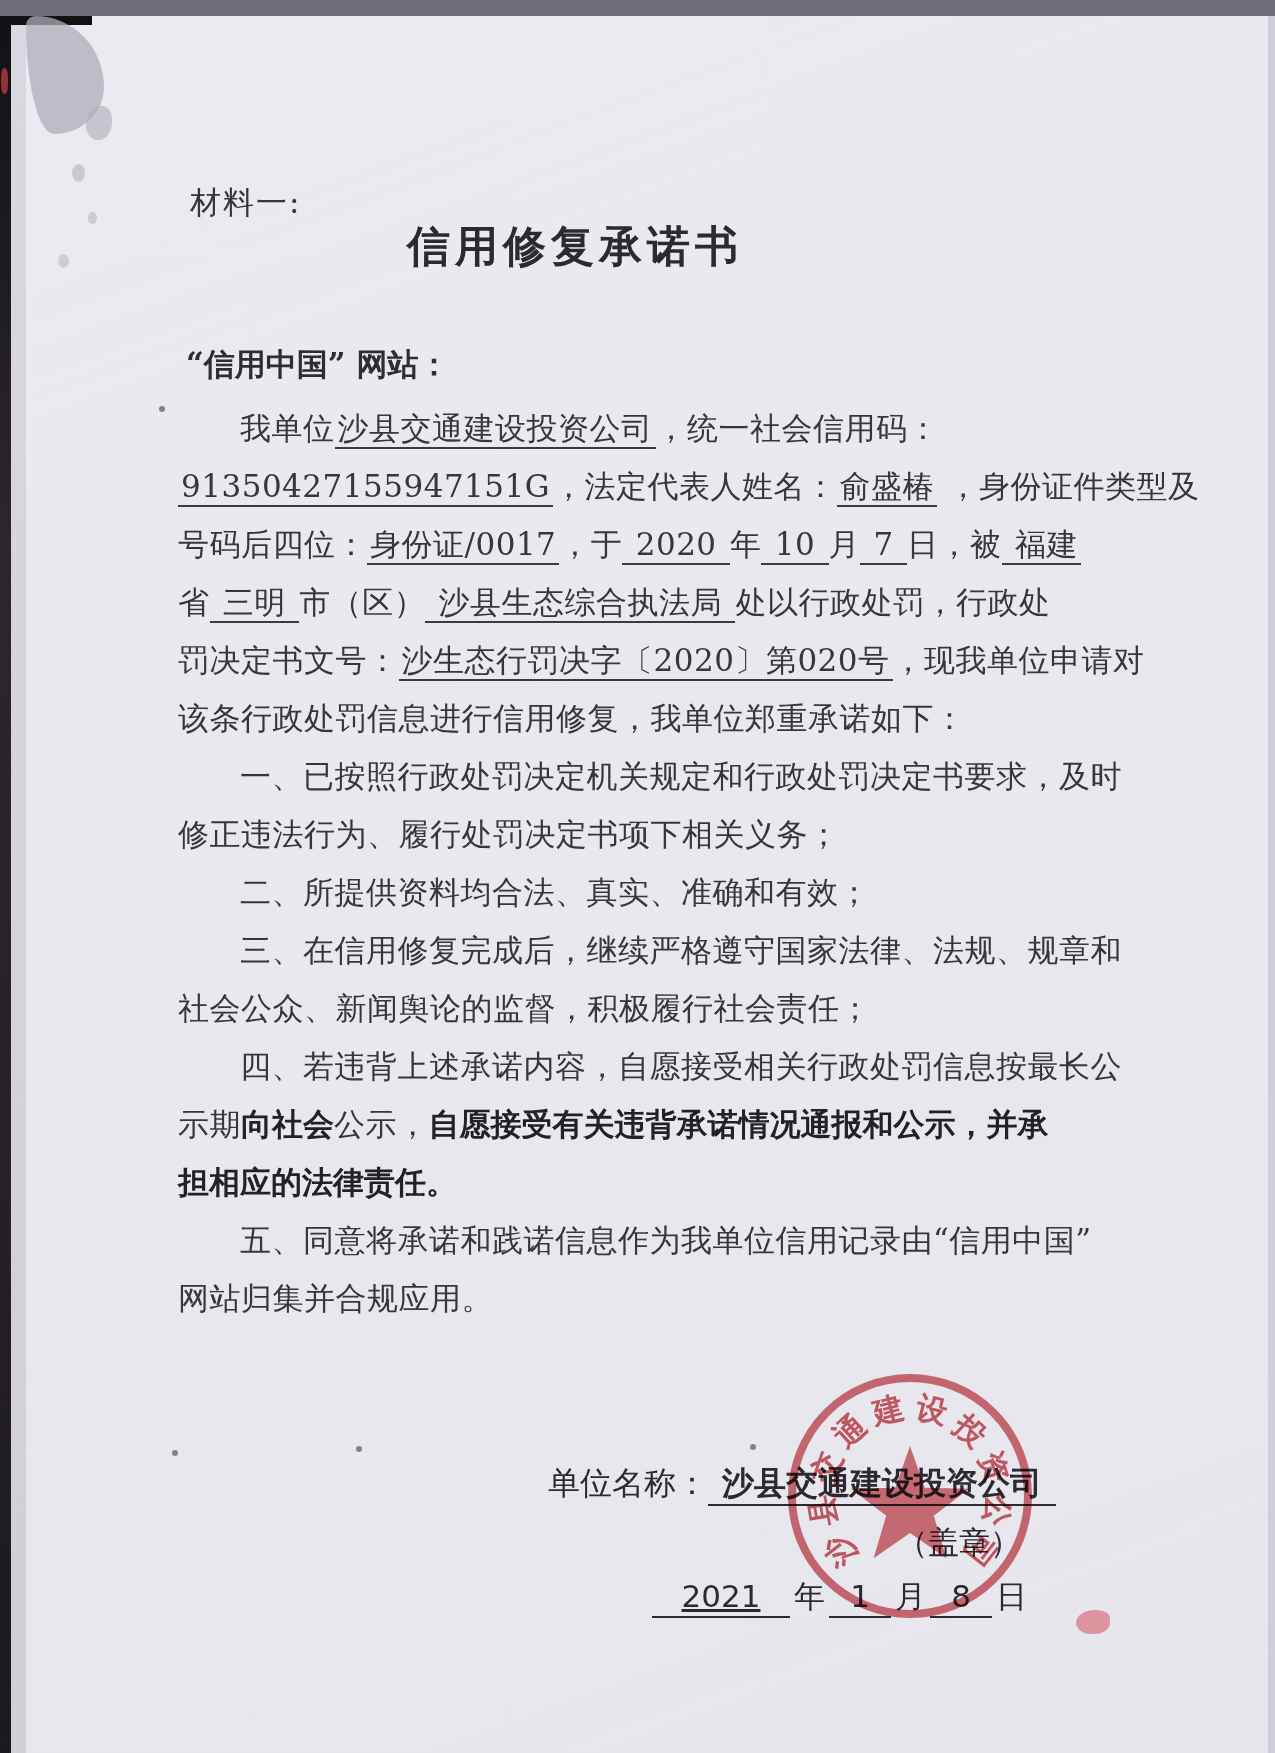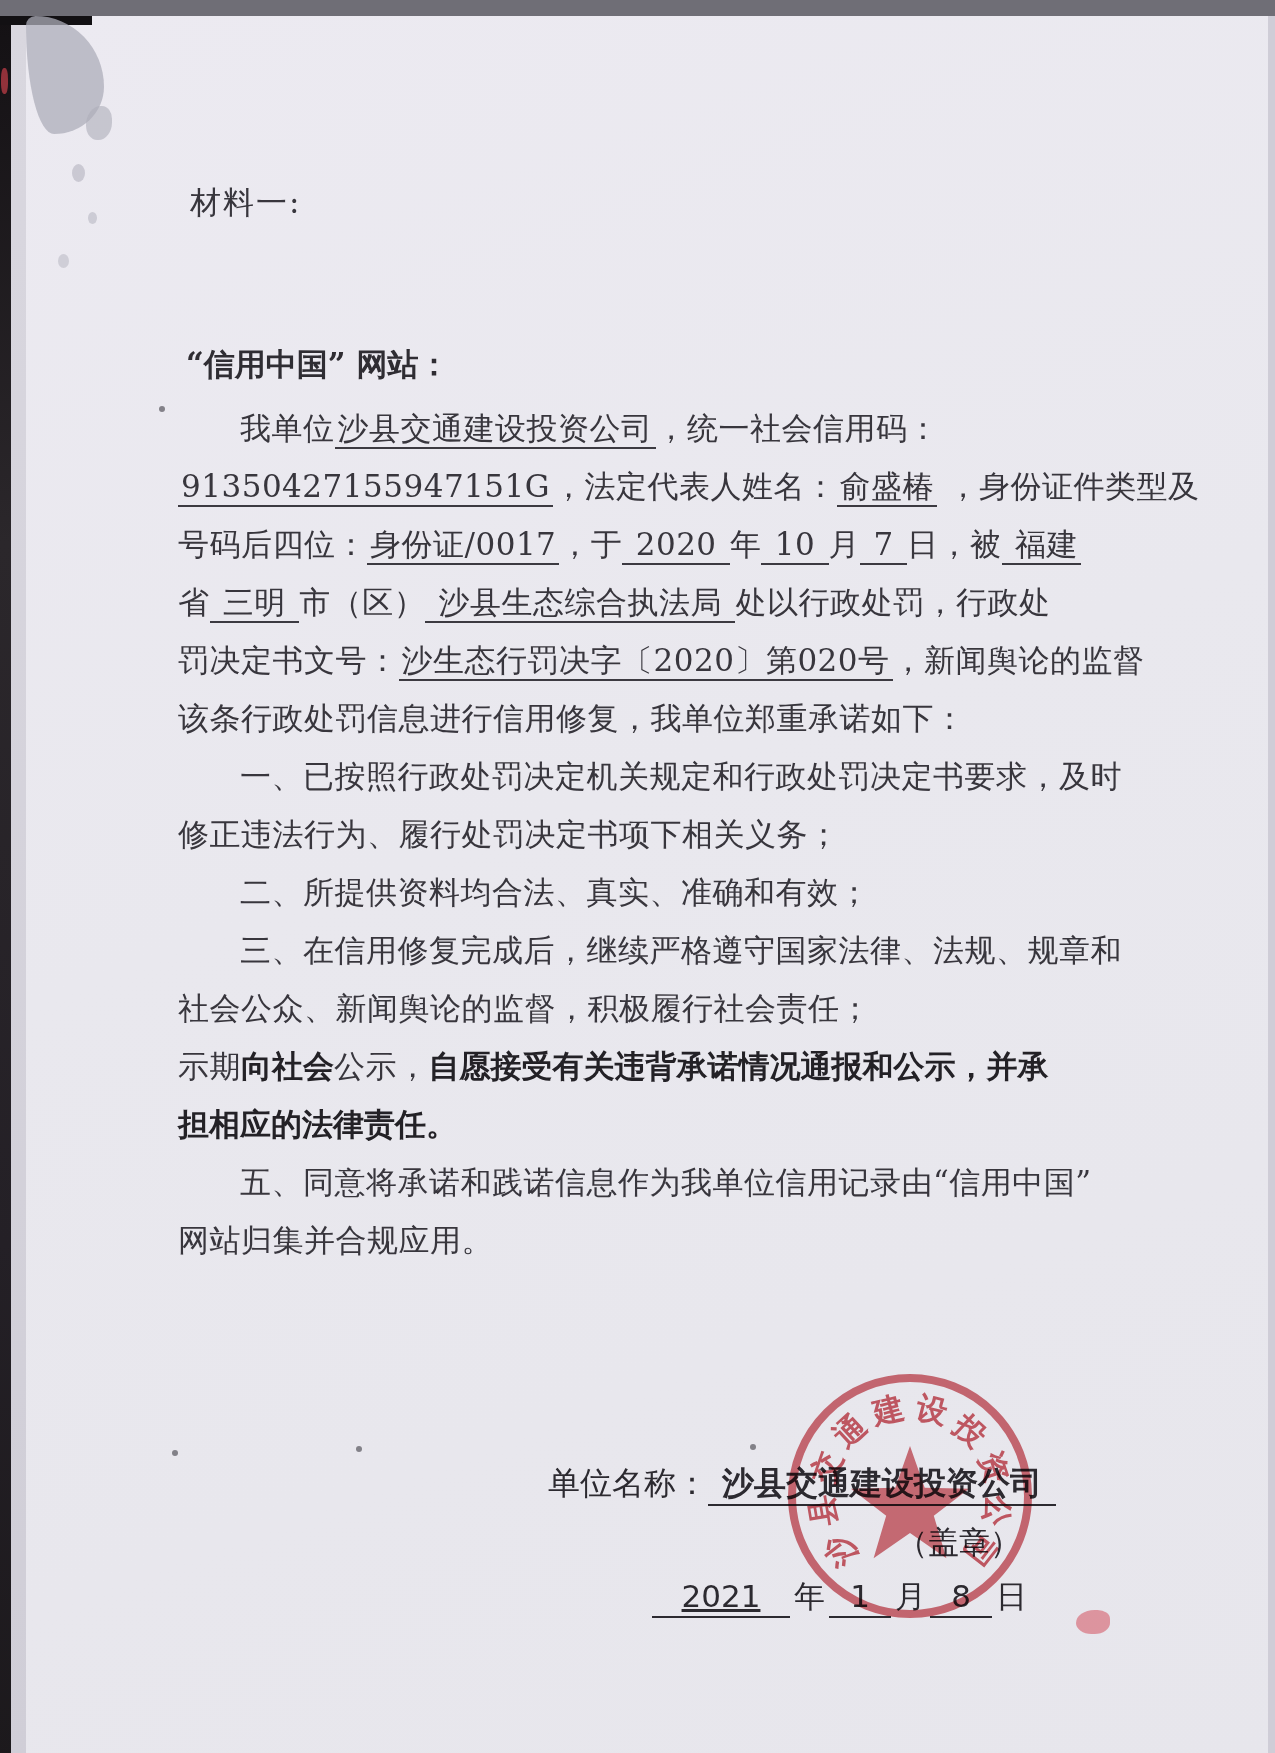--- a/index.html
+++ b/index.html
@@ -73,34 +73,36 @@
   <div class="smudge e"></div>
   <div class="edge-bottom"></div>
   <div class="edge-right"></div>
   <div class="speck" style="left:159px;top:390px"></div>
   <div class="speck" style="left:172px;top:1434px"></div>
   <div class="speck" style="left:356px;top:1430px"></div>
   <div class="speck" style="left:750px;top:1428px"></div>
   <div class="red-blot"></div>
 
   <div class="material-label">材料一:</div>
+  <div class="doc-title">信用修复承诺书</div>
   <div class="salutation">“信用中国” 网站：</div>
 
   <div class="doc-body">
       <div class="line indent"><span class="">我单位</span><span class="u ">沙县交通建设投资公司</span><span class="">，统一社会信用码：</span></div>
       <div class="line"><span class="u ">91350427155947151G</span><span class="">，法定代表人姓名：</span><span class="u ">俞盛椿</span><span class=""> ，身份证件类型及</span></div>
       <div class="line"><span class="">号码后四位：</span><span class="u ">身份证/0017</span><span class="">，于</span><span class="u ">  2020  </span><span class="">年</span><span class="u ">  10  </span><span class="">月</span><span class="u "> 7 </span><span class="">日，被</span><span class="u "> 福建</span></div>
       <div class="line"><span class="">省</span><span class="u ">  三明  </span><span class="">市（区）</span><span class="u "> 沙县生态综合执法局 </span><span class="">处以行政处罚，行政处</span></div>
-      <div class="line"><span class="">罚决定书文号：</span><span class="u ">沙生态行罚决字〔2020〕第020号</span><span class="">，新闻舆论的监督</span></div>
+      <div class="line"><span class="">罚决定书文号：</span><span class="u ">沙生态行罚决字〔2020〕第020号</span><span class="">，现我单位申请对</span></div>
       <div class="line"><span class="">该条行政处罚信息进行信用修复，我单位郑重承诺如下：</span></div>
       <div class="line indent"><span class="">一、已按照行政处罚决定机关规定和行政处罚决定书要求，及时</span></div>
       <div class="line"><span class="">修正违法行为、履行处罚决定书项下相关义务；</span></div>
       <div class="line indent"><span class="">二、所提供资料均合法、真实、准确和有效；</span></div>
       <div class="line indent"><span class="">三、在信用修复完成后，继续严格遵守国家法律、法规、规章和</span></div>
       <div class="line"><span class="">社会公众、新闻舆论的监督，积极履行社会责任；</span></div>
+      <div class="line indent"><span class="">四、若违背上述承诺内容，自愿接受相关行政处罚信息按最长公</span></div>
       <div class="line"><span class="">示期</span><span class="b">向社会</span><span class="">公示，</span><span class="b">自愿接受有关违背承诺情况通报和公示，并承</span></div>
       <div class="line"><span class="b">担相应的法律责任。</span></div>
       <div class="line indent"><span class="">五、同意将承诺和践诺信息作为我单位信用记录由“信用中国”</span></div>
       <div class="line"><span class="">网站归集并合规应用。</span></div>
     </div>
 
   <div class="sig sig-company">
     <span>单位名称：</span><span class="val">沙县交通建设投资公司</span>
   </div>
   <div class="sig seal-note">（盖章）</div>

